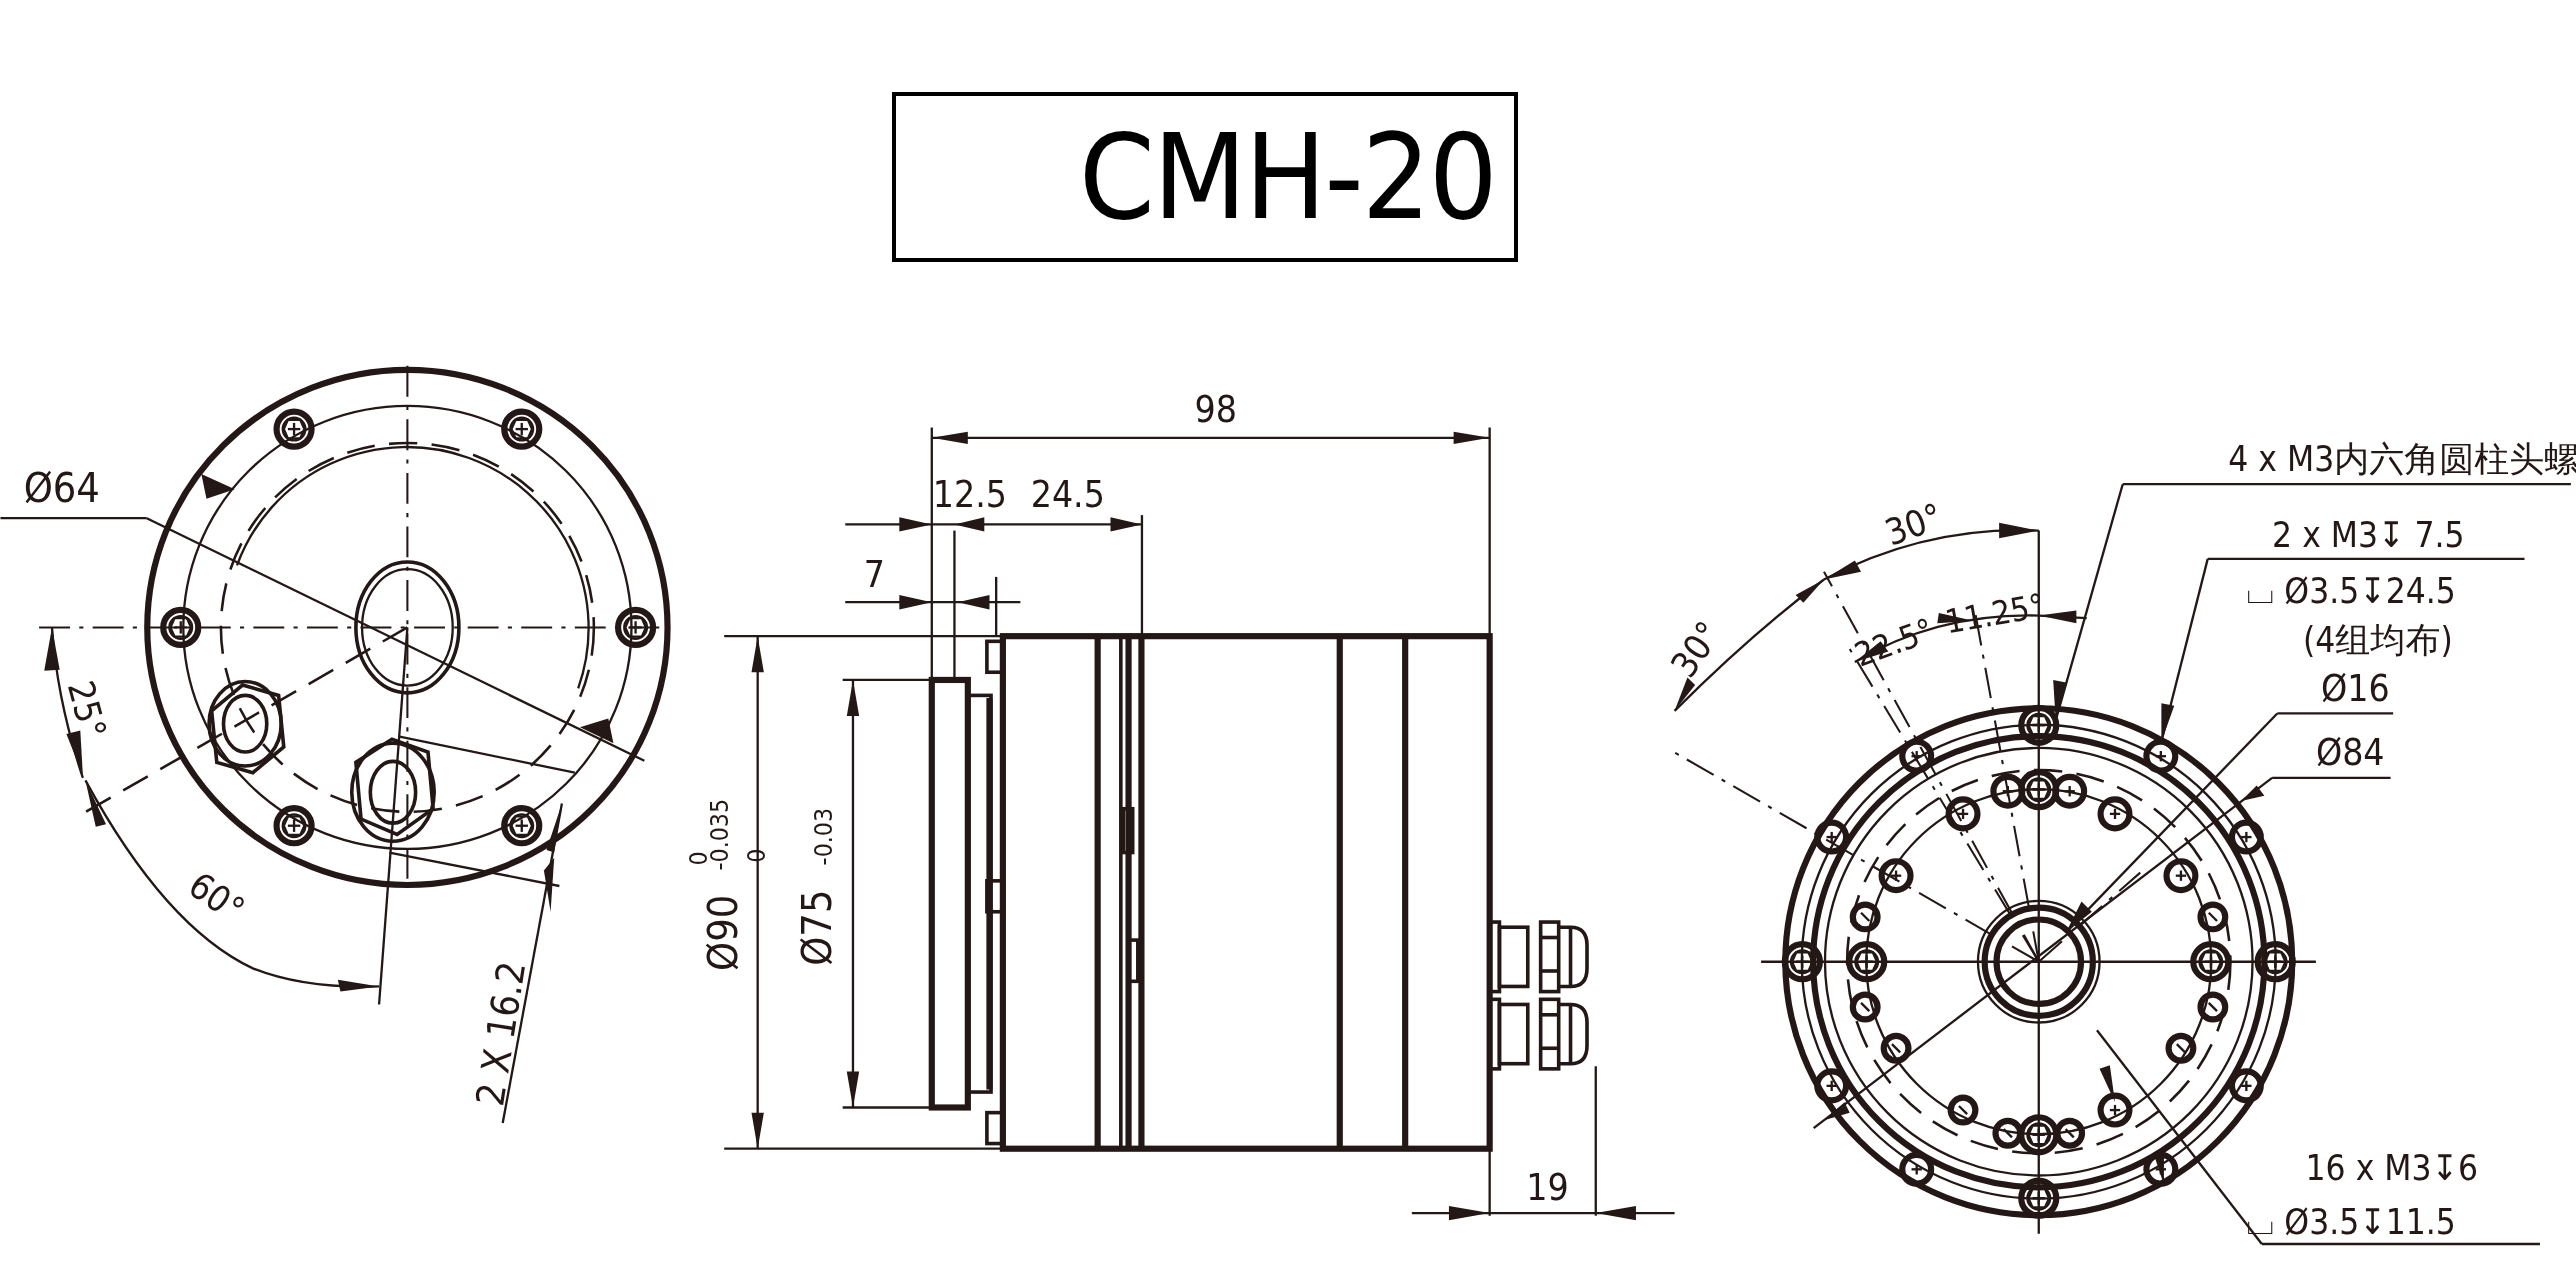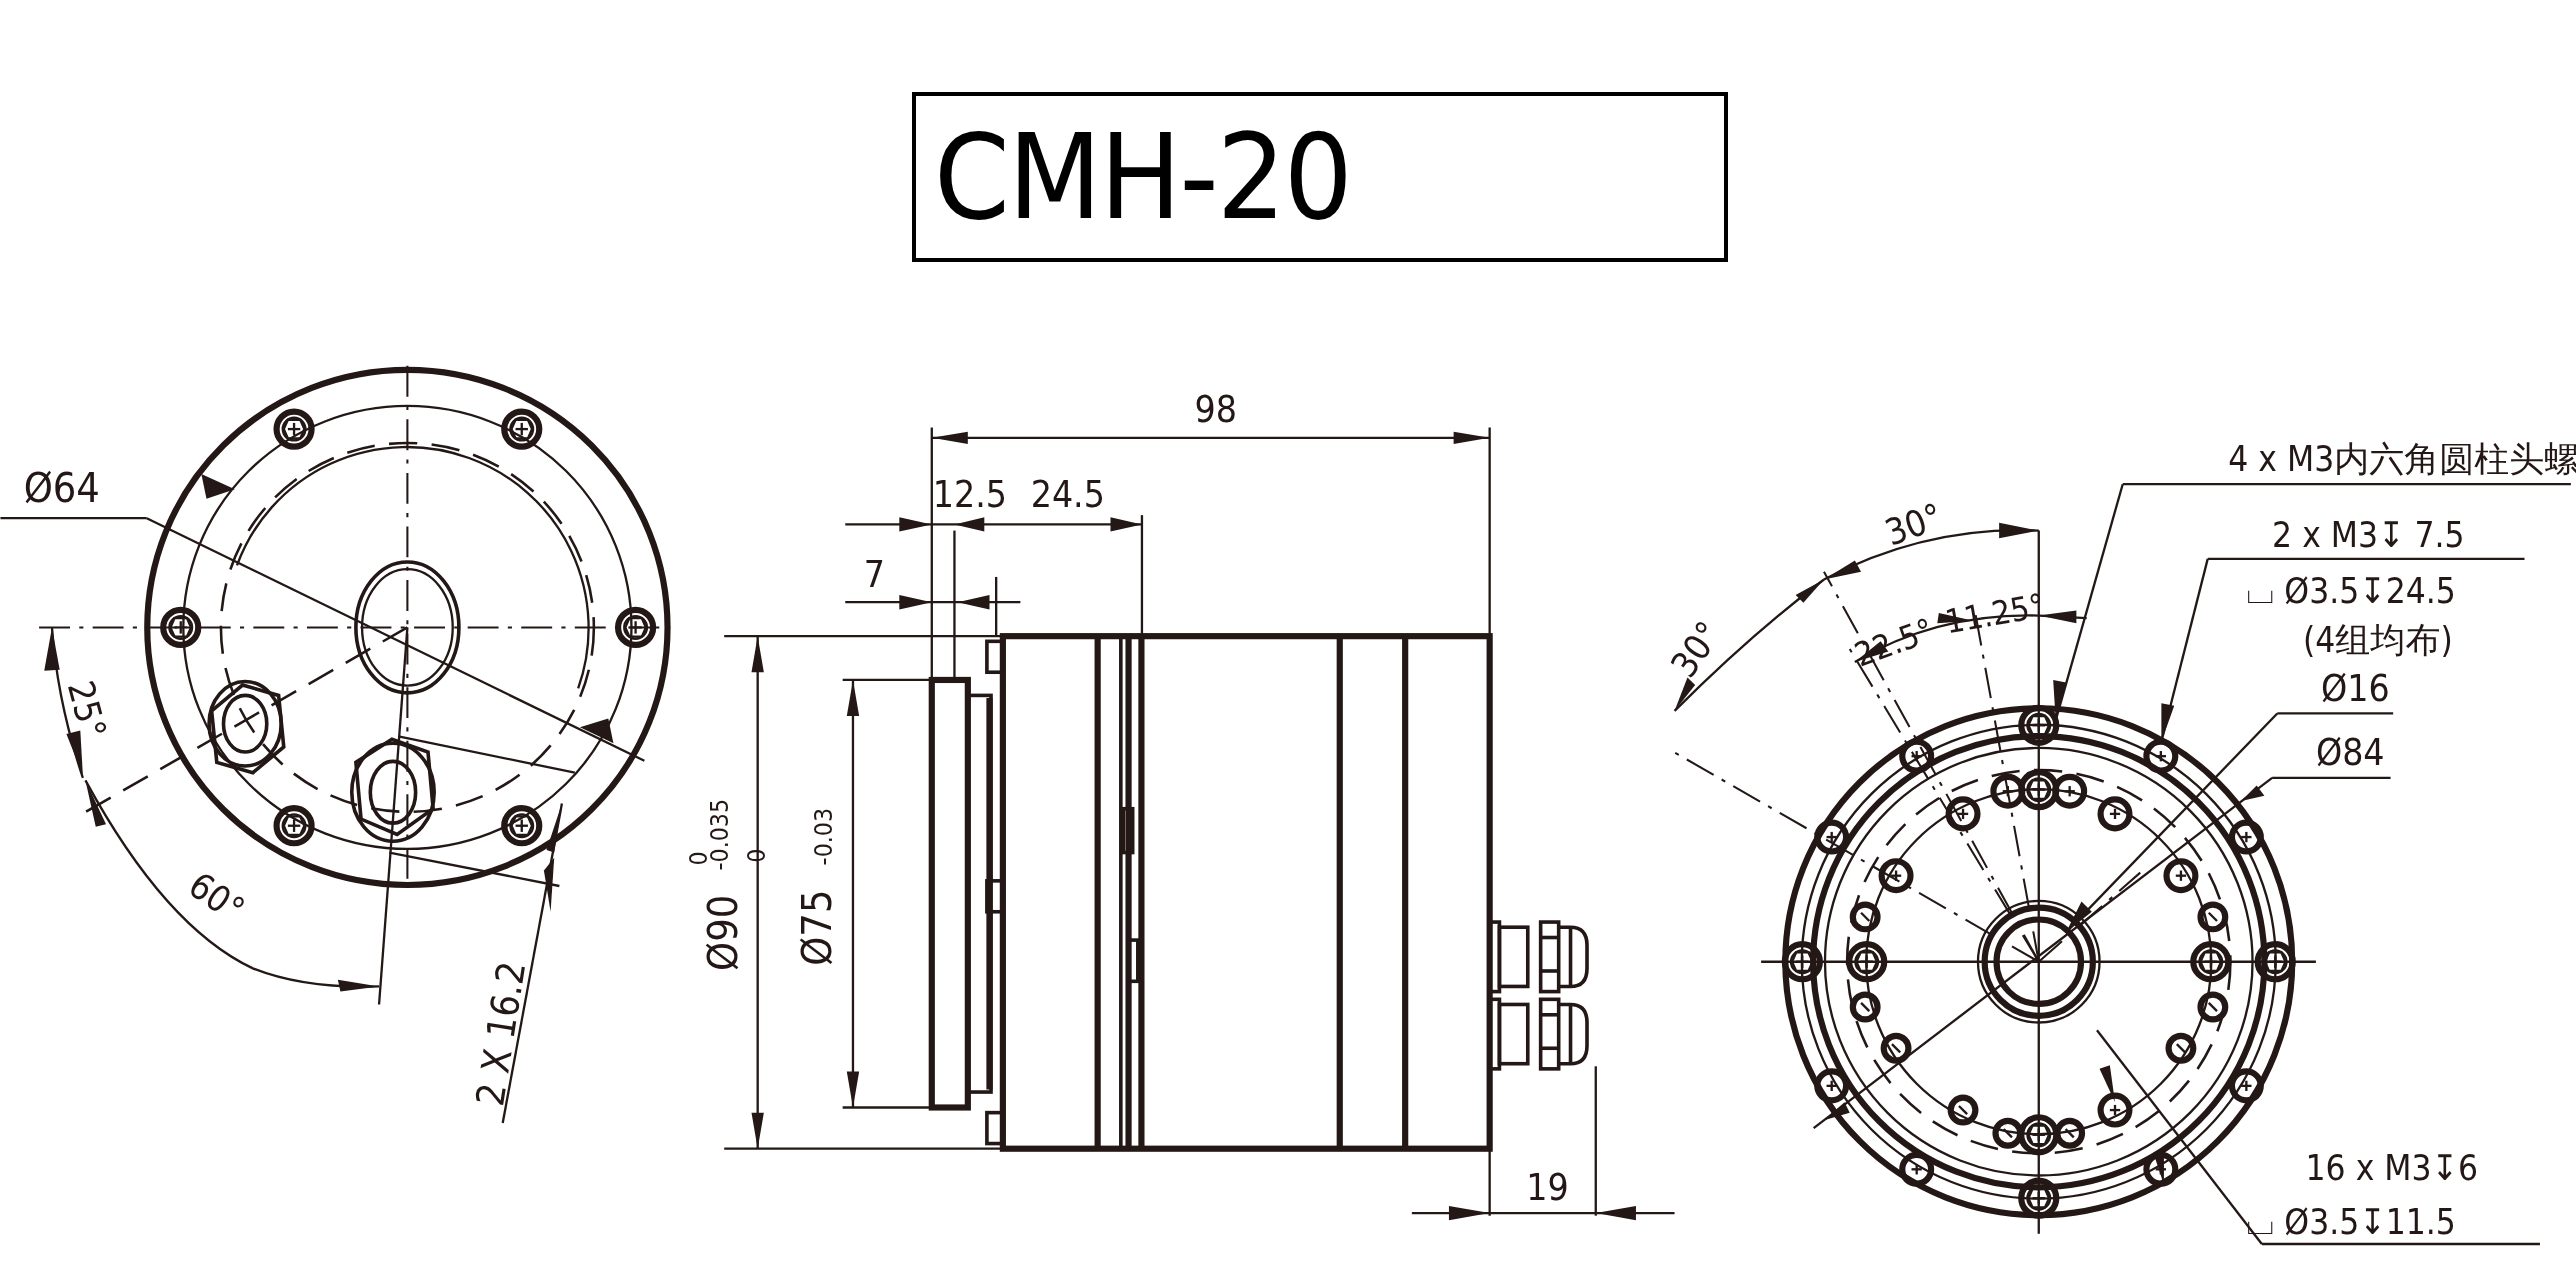--- a/index.html
+++ b/index.html
@@ -5,22 +5,22 @@
   html, body { margin: 0; padding: 0; background: #ffffff; }
   body { width: 2577px; height: 1278px; overflow: hidden; position: relative; }
   svg { position: absolute; left: 0; top: 0; }
   .thick { stroke: #231815; stroke-width: 12; fill: none; }
   .med { stroke: #231815; stroke-width: 7; fill: none; }
   .thin { stroke: #231815; stroke-width: 4.5; fill: none; }
   .center { stroke: #231815; stroke-width: 4; fill: none; stroke-dasharray: 60 18 8 18; }
   .dash { stroke: #231815; stroke-width: 5; fill: none; stroke-dasharray: 55 28; }
   .arrow { fill: #231815; stroke: none; }
   .dimtext { font-family: "DejaVu Sans Condensed", "DejaVu Sans", sans-serif; fill: #231815; font-weight: normal; }
-  .title-box { position: absolute; left: 912px; top: 92px; width: 816px; height: 170px;
-               border: 4.1px solid #000; box-sizing: border-box; display: flex; align-items: center; justify-content: flex-start; }
+  .title-box { position: absolute; left: 892px; top: 92px; width: 626px; height: 170px;
+               border: 4.1px solid #000; box-sizing: border-box; display: flex; align-items: center; justify-content: flex-end; }
   .title-text { font-family: "DejaVu Sans", sans-serif; font-size: 118px; color: #000; letter-spacing: -2.1px; line-height: 1; transform: scaleX(0.92); }
 </style>
 </head>
 <body>
 
 <div class="title-box">
   <span class="title-text">CMH-20</span>
 </div>
 
 <svg width="2577" height="1278" viewBox="0 0 5001 2481">

